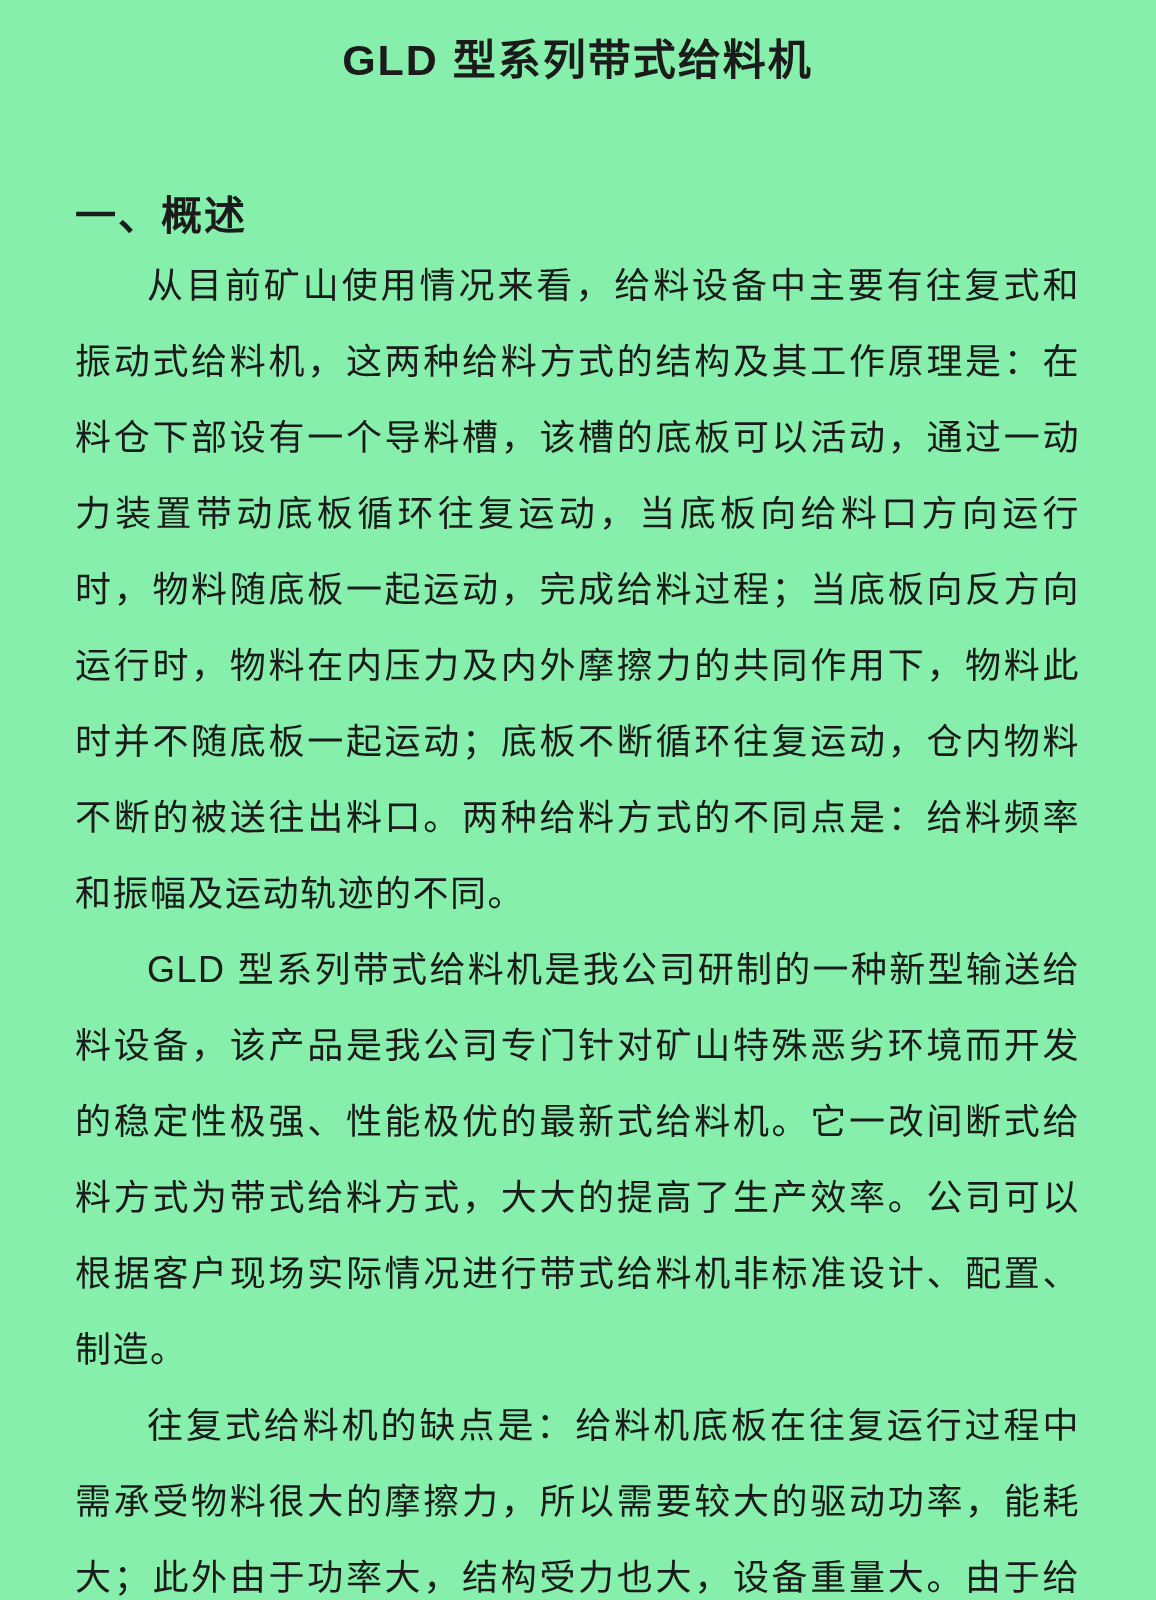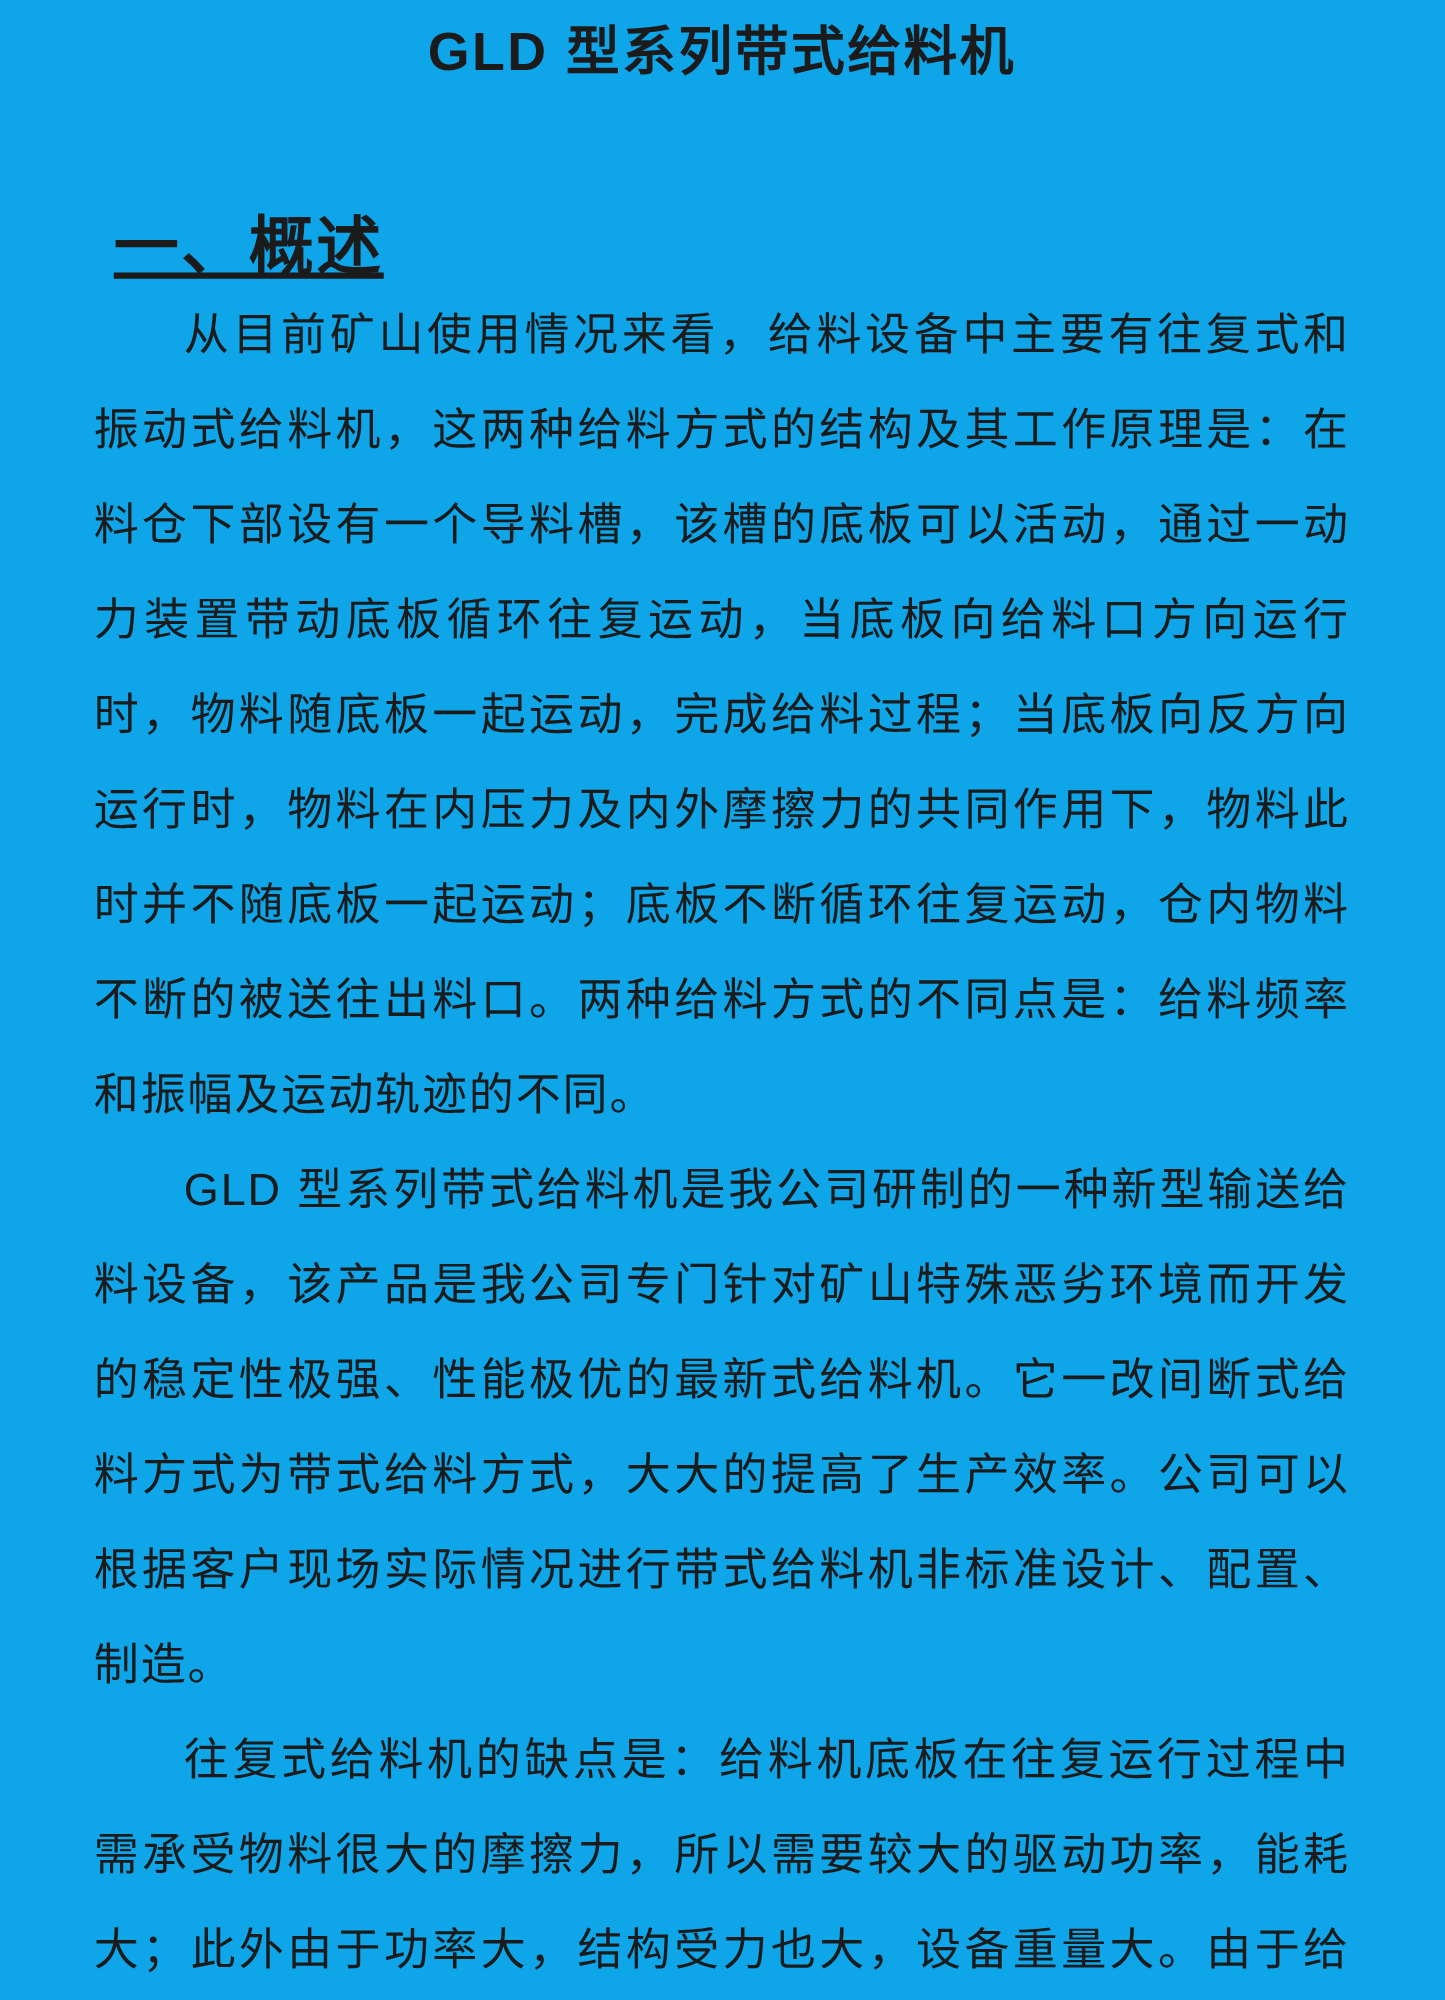--- a/index.html
+++ b/index.html
@@ -6,42 +6,41 @@
     margin: 0;
     padding: 0;
     background: #ffffff;
   }
   .page {
     position: relative;
     width: 1156px;
     height: 1600px;
     box-sizing: border-box;
     margin: 0 auto;
-    padding: 14px 76px 0 75px;
-    background: #0ea5e9;
+    padding: 32px 76px 0 75px;
+    background: #86efac;
     color: #1b1b1b;
     font-family: "Liberation Sans", "DejaVu Sans", sans-serif;
     overflow: hidden;
   }
   .doc-title {
     margin: 0;
     text-align: center;
     font-size: 43px;
     line-height: 56px;
     font-weight: 700;
     letter-spacing: 2px;
     white-space: nowrap;
   }
   .section-heading {
-    margin: 104px 0 0 16px;
-    font-size: 52px;
+    margin: 104px 0 0 0;
+    font-size: 41px;
     line-height: 48px;
     font-weight: 700;
     letter-spacing: 2px;
-    text-decoration: underline;
   }
   .doc-body {
     margin-top: 8px;
   }
   .doc-body p {
     margin: 0;
     font-size: 36px;
     line-height: 76px;
     letter-spacing: 1.5px;
     text-align: justify;

